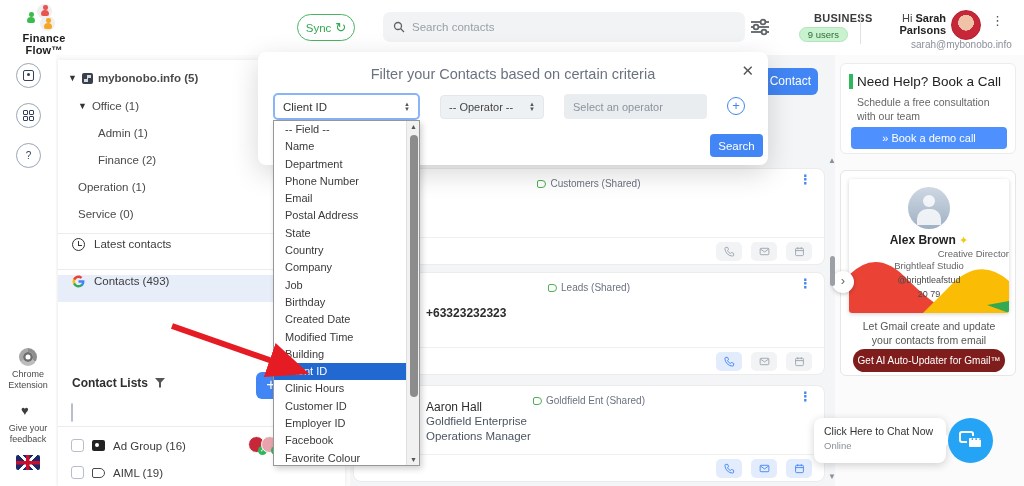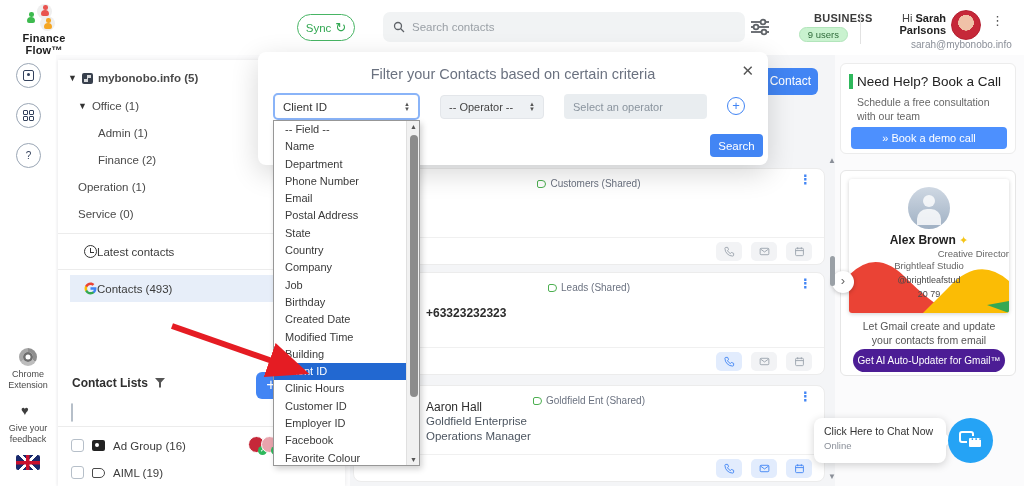--- a/index.html
+++ b/index.html
@@ -54,21 +54,21 @@
        #1a2a6c; }
 
   
   .sidebar { position:absolute; left:58px; top:60px; width:287px; height:426px; background:#fff; box-shadow:0 0 4px rgba(0,0,0,.08); z-index:2; }
   .tree-row { position:absolute; font-size:11.5px; color:#4a4a4a; cursor:pointer; display:flex; align-items:center; gap:5px; }
   .caret { font-size:9px; color:#333; }
   .bld { width:11px; height:11px; background:#38404d; border-radius:2px; position:relative; }
   .bld::after { content:""; position:absolute; left:2px; top:2px; width:7px; height:7px;
      background:conic-gradient(#fff 0 25%, transparent 0 50%, #fff 0 75%, transparent 0); opacity:.8; }
   .sb-divider { position:absolute; left:0; width:287px; height:1px; background:#ececec; }
-  .row-link { position:absolute; left:12px; width:287px; height:27px; display:flex; align-items:center; padding-left:14px; font-size:11.5px; color:#3c3c3c; cursor:pointer; }
+  .row-link { position:absolute; left:0; width:287px; height:27px; display:flex; align-items:flex-start; padding-left:14px; gap:9px; font-size:11.5px; color:#3c3c3c; cursor:pointer; }
   .row-link.selected { background:#e7eef9; }
   .clock { width:13px; height:13px; border:1.4px solid #333; border-radius:50%; position:relative; }
   .clock::after { content:""; position:absolute; left:5px; top:2px; width:1.4px; height:4.5px; background:#333; }
   .clock::before { content:""; position:absolute; left:5px; top:5.5px; width:4px; height:1.4px; background:#333; }
   .cl-header { position:absolute; left:14px; top:316px; font-size:12px; font-weight:bold; color:#2f2f2f; display:flex; gap:7px; align-items:center; }
   .add-btn { position:absolute; left:198px; top:312px; width:30px; height:27px; background:#4285f4; border-radius:6px; color:#fff; font-size:16px; text-align:center; line-height:26px; cursor:pointer; }
   .cb { width:13px; height:13px; border:1.5px solid #b6bfc9; border-radius:3px; background:#fff; cursor:pointer; flex:none; }
   .list-row { position:absolute; left:0; width:287px; height:27px; display:flex; align-items:center; padding-left:13px; gap:8px; font-size:11.5px; color:#3c3c3c; cursor:pointer; }
   .tagic { width:13px; height:10px; border:1.6px solid #4a4a4a; border-radius:2px 5px 5px 2px; flex:none; }
   .cardic { width:13px; height:11px; background:#222; border-radius:2px; position:relative; flex:none; }
@@ -129,21 +129,21 @@
   .biz-avatar::before { content:""; position:absolute; left:15px; top:8px; width:12px; height:12px; border-radius:50%; background:#ffffffcc; }
   .biz-avatar::after { content:""; position:absolute; left:9px; top:22px; width:24px; height:16px; border-radius:10px 10px 0 0; background:#ffffffcc; }
   .biz-name { position:absolute; left:0; right:0; top:54px; text-align:center; font-size:12px; font-weight:bold; color:#222; }
   .spark { color:#f5c518; font-size:11px; }
   .biz-role,.biz-co { position:absolute; left:0; right:0; text-align:center; font-size:9.5px; color:#666; }
   .waves { position:absolute; left:0; bottom:0; width:160px; height:60px; }
   .biz-handle { position:absolute; left:0; right:0; bottom:28px; text-align:center; font-size:9px; color:#4a4a4a; z-index:2; }
   .biz-num { position:absolute; left:0; right:0; bottom:14px; text-align:center; font-size:9px; color:#4a4a4a; z-index:2; }
   .chev-btn { position:absolute; left:-9px; top:100px; width:22px; height:22px; background:#fff; border-radius:50%; box-shadow:0 1px 4px rgba(0,0,0,.25); text-align:center; line-height:20px; color:#666; font-size:13px; cursor:pointer; z-index:3; }
   .gmail-text { position:absolute; left:12px; top:148px; width:152px; text-align:center; font-size:10.5px; color:#555; line-height:14px; }
-  .gmail-btn { position:absolute; left:12px; top:178px; width:152px; height:23px; background:#4c1d95; border:none; border-radius:12px; color:#fff; font-size:10px; cursor:pointer; font-family:inherit; }
+  .gmail-btn { position:absolute; left:12px; top:178px; width:152px; height:23px; background:#7f1d1d; border:none; border-radius:12px; color:#fff; font-size:10px; cursor:pointer; font-family:inherit; }
 
   
   .chat-tip { position:absolute; left:814px; top:418px; width:132px; height:45px; background:#fff; border-radius:8px; box-shadow:0 2px 8px rgba(0,0,0,.18); padding:7px 10px; z-index:13; }
   .chat-tip::after { content:""; position:absolute; right:-4px; top:18px; width:8px; height:8px; background:#fff; transform:rotate(45deg); }
   .chat-tip-title { font-size:10.5px; color:#333; }
   .chat-tip-status { font-size:9.5px; color:#8a8f98; margin-top:3px; }
   .chat-bubble { position:absolute; left:948px; top:418px; width:45px; height:45px; background:#25a3f5; border-radius:50%; z-index:13; cursor:pointer; }
   .cb1 { position:absolute; left:11px; top:13px; width:15px; height:12px; border:2px solid #fff; border-radius:3px; }
   .cb2 { position:absolute; left:19px; top:18px; width:16px; height:13px; background:#fff; border-radius:3px; border:2px solid #25a3f5; }
   .cb2::after { content:"···"; position:absolute; left:2px; top:-4px; color:#25a3f5; font-size:10px; font-weight:bold; letter-spacing:.5px; }

